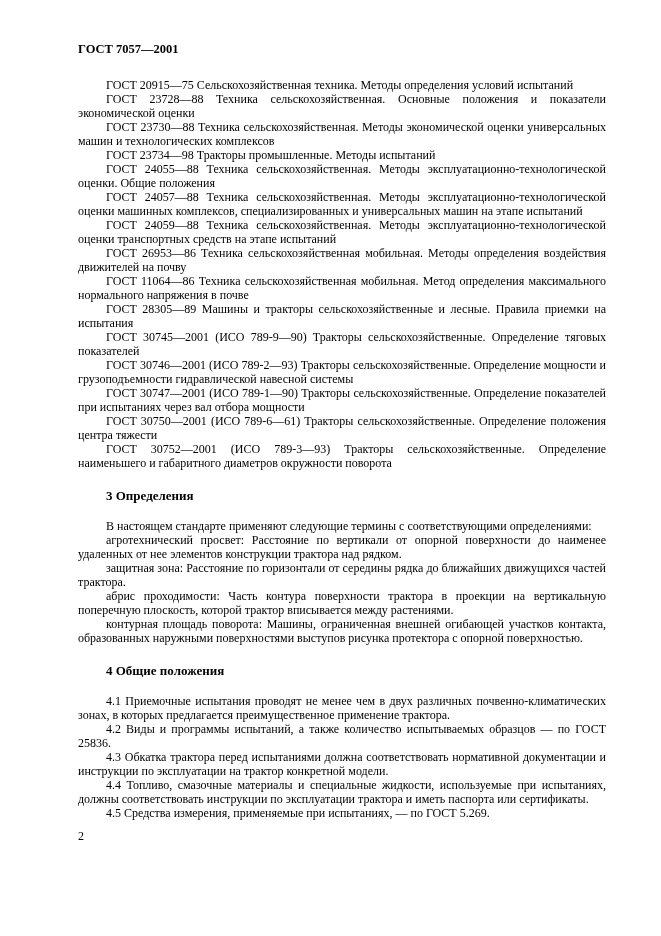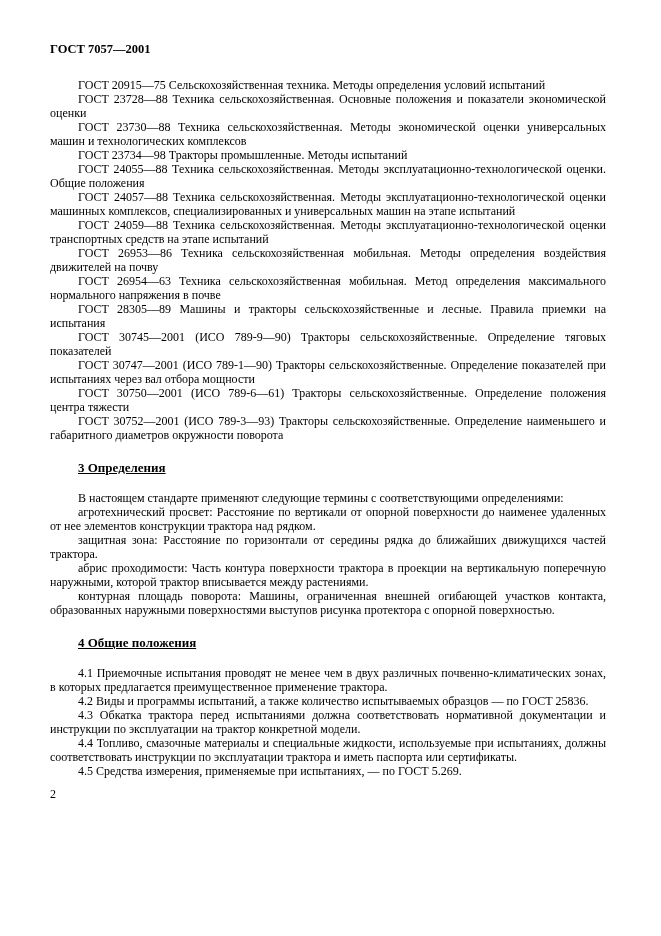--- a/index.html
+++ b/index.html
@@ -7,42 +7,40 @@
   body {
     width: 661px;
     height: 936px;
     background: #ffffff;
     color: #000000;
     font-family: "Liberation Serif", "DejaVu Serif", serif;
     position: relative;
     overflow: hidden;
   }
   .page {
-    padding: 42px 55px 0 38px;
+    padding: 42px 55px 0 78px;
     font-size: 12px;
     line-height: 14px;
-    margin-left: 12px;
   }
   .doc-header {
     font-weight: bold;
     font-size: 12.5px;
     margin: 0 0 22px 0;
   }
   .para {
     margin: 0;
     text-indent: 28px;
     text-align: justify;
   }
   .def-term { font-weight: normal; }
   .sec-title {
     font-size: 13px;
     font-weight: bold;
     margin: 18px 0 16px 28px;
     line-height: 15px;
-    text-decoration: underline;
   }
   .page-number {
     margin-top: 9px;
     text-indent: 0;
     font-size: 12px;
   }
 </style>
 </head>
 <body>
 
@@ -52,35 +50,36 @@
 
   <div>
     <p class="para">ГОСТ 20915—75 Сельскохозяйственная техника. Методы определения условий испытаний</p>
     <p class="para">ГОСТ 23728—88 Техника сельскохозяйственная. Основные положения и показатели экономической оценки</p>
     <p class="para">ГОСТ 23730—88 Техника сельскохозяйственная. Методы экономической оценки универсальных машин и технологических комплексов</p>
     <p class="para">ГОСТ 23734—98 Тракторы промышленные. Методы испытаний</p>
     <p class="para">ГОСТ 24055—88 Техника сельскохозяйственная. Методы эксплуатационно-технологической оценки. Общие положения</p>
     <p class="para">ГОСТ 24057—88 Техника сельскохозяйственная. Методы эксплуатационно-технологической оценки машинных комплексов, специализированных и универсальных машин на этапе испытаний</p>
     <p class="para">ГОСТ 24059—88 Техника сельскохозяйственная. Методы эксплуатационно-технологической оценки транспортных средств на этапе испытаний</p>
     <p class="para">ГОСТ 26953—86 Техника сельскохозяйственная мобильная. Методы определения воздействия движителей на почву</p>
-    <p class="para">ГОСТ 26954—63 Техника сельскохозяйственная мобильная. Метод определения максимального нормального напряжения в почве</p>
+    <p class="para">ГОСТ 11064—86 Техника сельскохозяйственная мобильная. Метод определения максимального нормального напряжения в почве</p>
     <p class="para">ГОСТ 28305—89 Машины и тракторы сельскохозяйственные и лесные. Правила приемки на испытания</p>
     <p class="para">ГОСТ 30745—2001 (ИСО 789-9—90) Тракторы сельскохозяйственные. Определение тяговых показателей</p>
+    <p class="para">ГОСТ 30746—2001 (ИСО 789-2—93) Тракторы сельскохозяйственные. Определение мощности и грузоподъемности гидравлической навесной системы</p>
     <p class="para">ГОСТ 30747—2001 (ИСО 789-1—90) Тракторы сельскохозяйственные. Определение показателей при испытаниях через вал отбора мощности</p>
     <p class="para">ГОСТ 30750—2001 (ИСО 789-6—61) Тракторы сельскохозяйственные. Определение положения центра тяжести</p>
     <p class="para">ГОСТ 30752—2001 (ИСО 789-3—93) Тракторы сельскохозяйственные. Определение наименьшего и габаритного диаметров окружности поворота</p>
   </div>
 
   <h2 class="sec-title">3 Определения</h2>
 
   <div>
     <p class="para">В настоящем стандарте применяют следующие термины с соответствующими определениями:</p>
     <p class="para"><b class="def-term">агротехнический просвет:</b> <span>Расстояние по вертикали от опорной поверхности до наименее удаленных от нее элементов конструкции трактора над рядком.</span></p>
     <p class="para"><b class="def-term">защитная зона:</b> <span>Расстояние по горизонтали от середины рядка до ближайших движущихся частей трактора.</span></p>
-    <p class="para"><b class="def-term">абрис проходимости:</b> <span>Часть контура поверхности трактора в проекции на вертикальную поперечную наружными, которой трактор вписывается между растениями.</span></p>
+    <p class="para"><b class="def-term">абрис проходимости:</b> <span>Часть контура поверхности трактора в проекции на вертикальную поперечную плоскость, которой трактор вписывается между растениями.</span></p>
     <p class="para"><b class="def-term">контурная площадь поворота:</b> <span>Машины, ограниченная внешней огибающей участков контакта, образованных наружными поверхностями выступов рисунка протектора с опорной поверхностью.</span></p>
   </div>
 
   <h2 class="sec-title">4 Общие положения</h2>
 
   <div>
     <p class="para">4.1 Приемочные испытания проводят не менее чем в двух различных почвенно-климатических зонах, в которых предлагается преимущественное применение трактора.</p>
     <p class="para">4.2 Виды и программы испытаний, а также количество испытываемых образцов — по ГОСТ 25836.</p>
     <p class="para">4.3 Обкатка трактора перед испытаниями должна соответствовать нормативной документации и инструкции по эксплуатации на трактор конкретной модели.</p>
     <p class="para">4.4 Топливо, смазочные материалы и специальные жидкости, используемые при испытаниях, должны соответствовать инструкции по эксплуатации трактора и иметь паспорта или сертификаты.</p>

